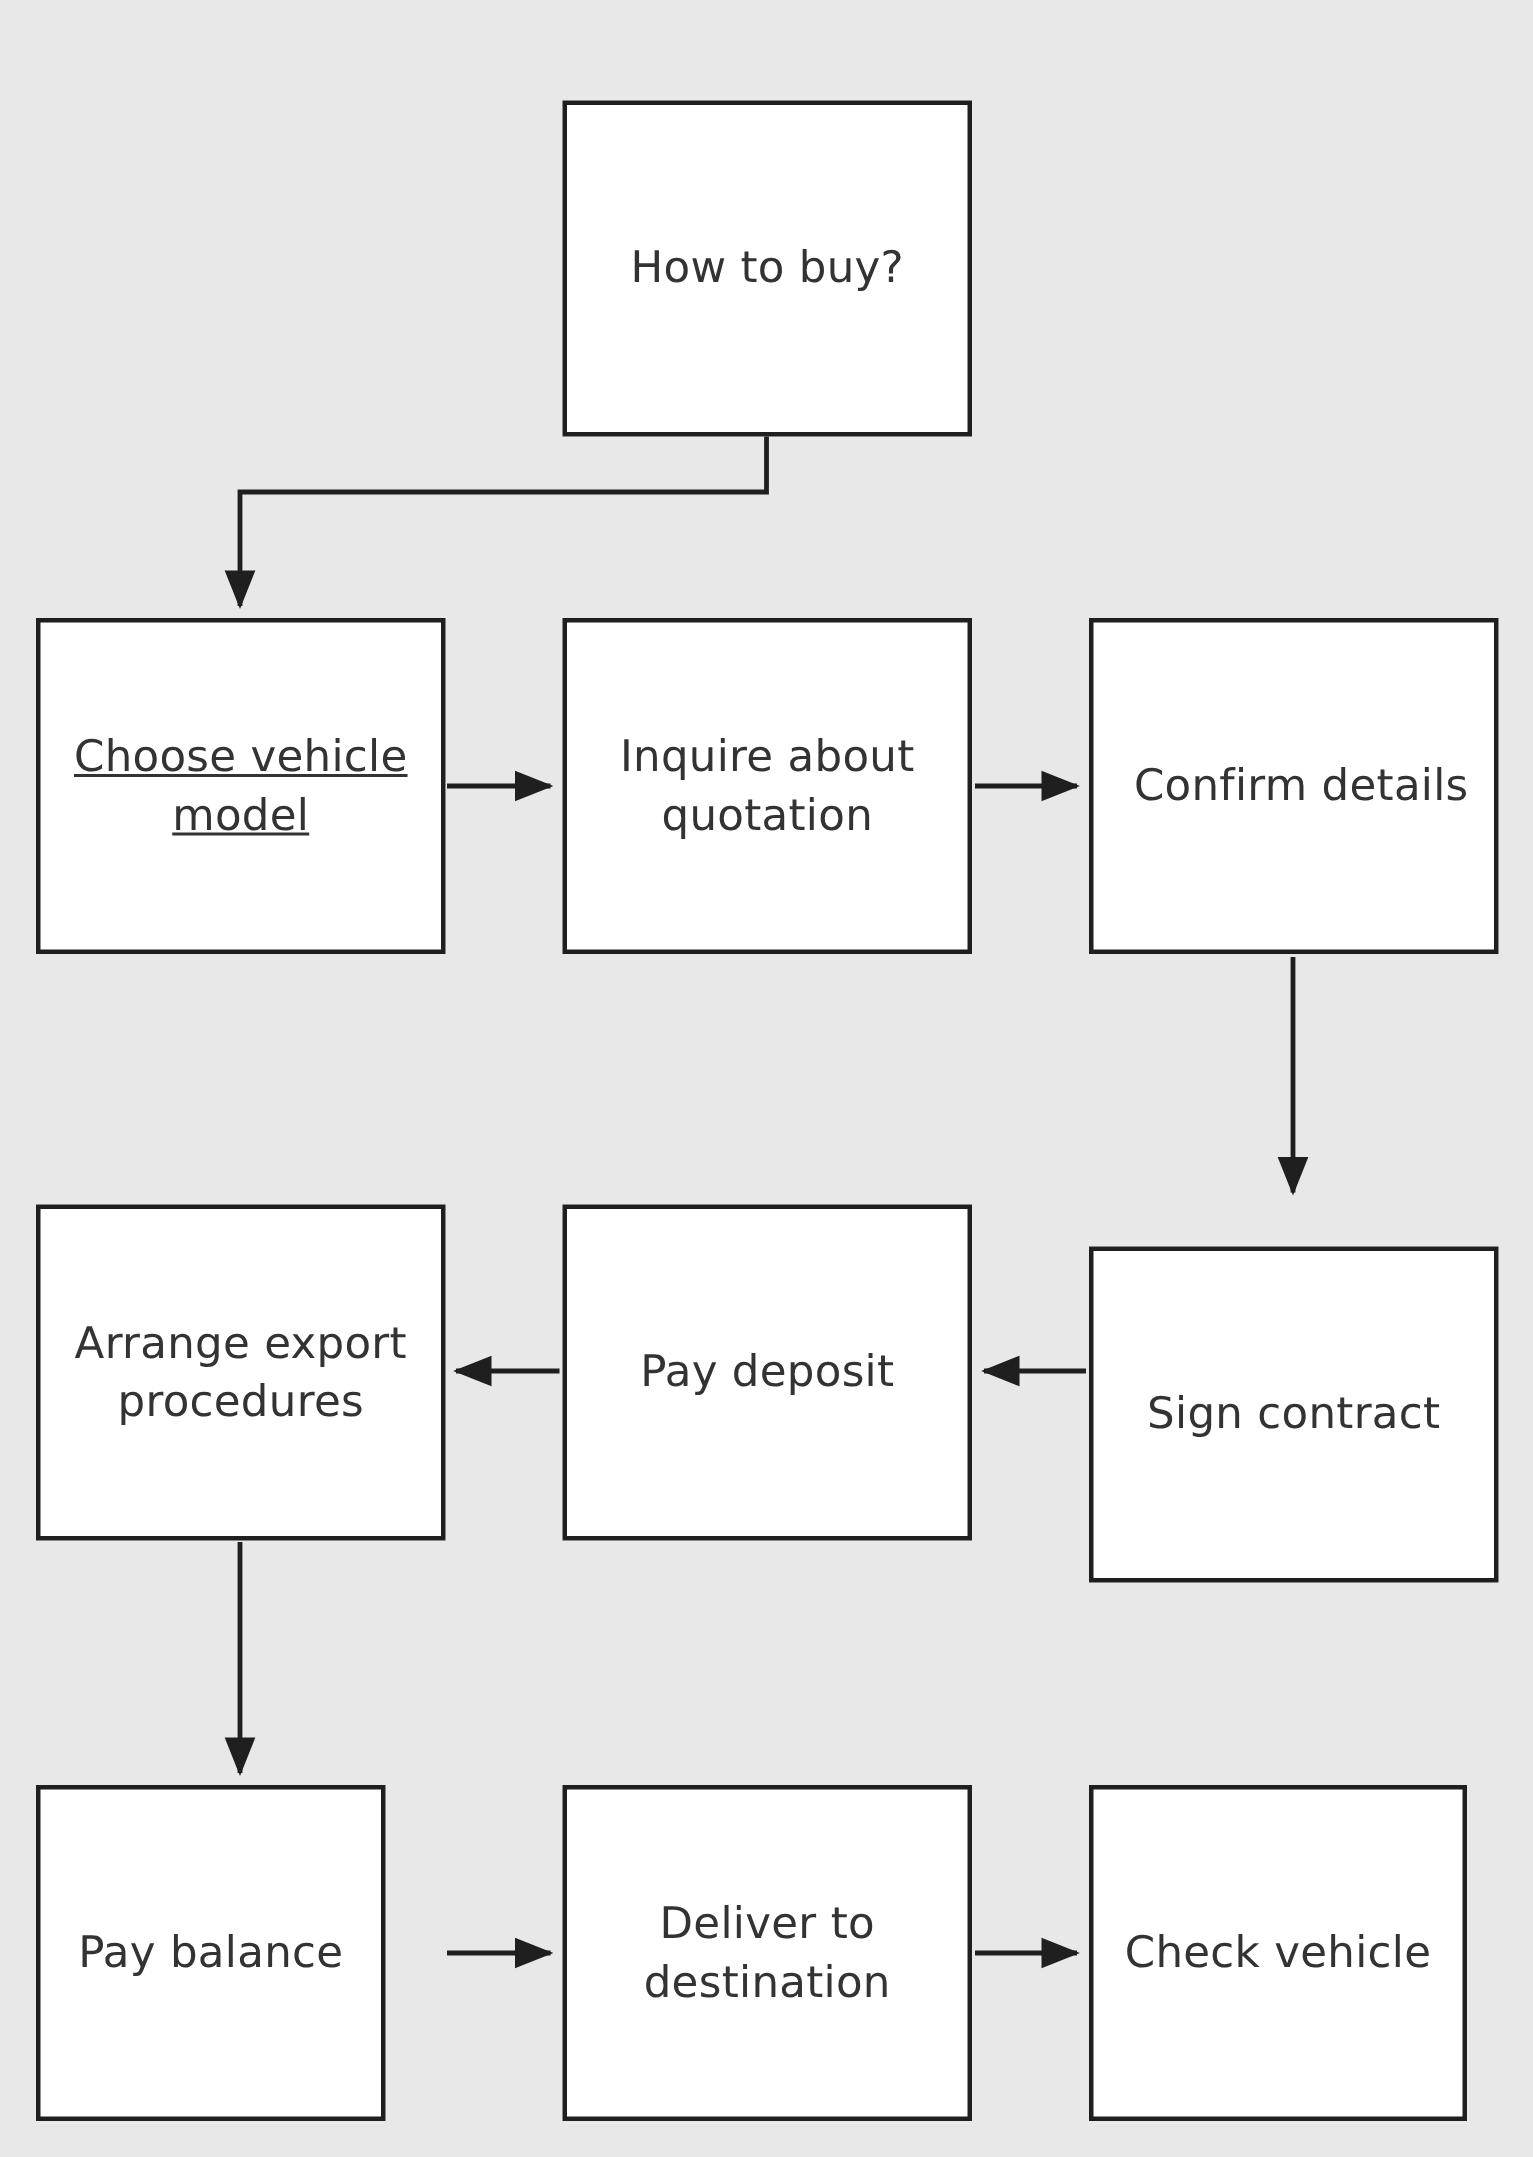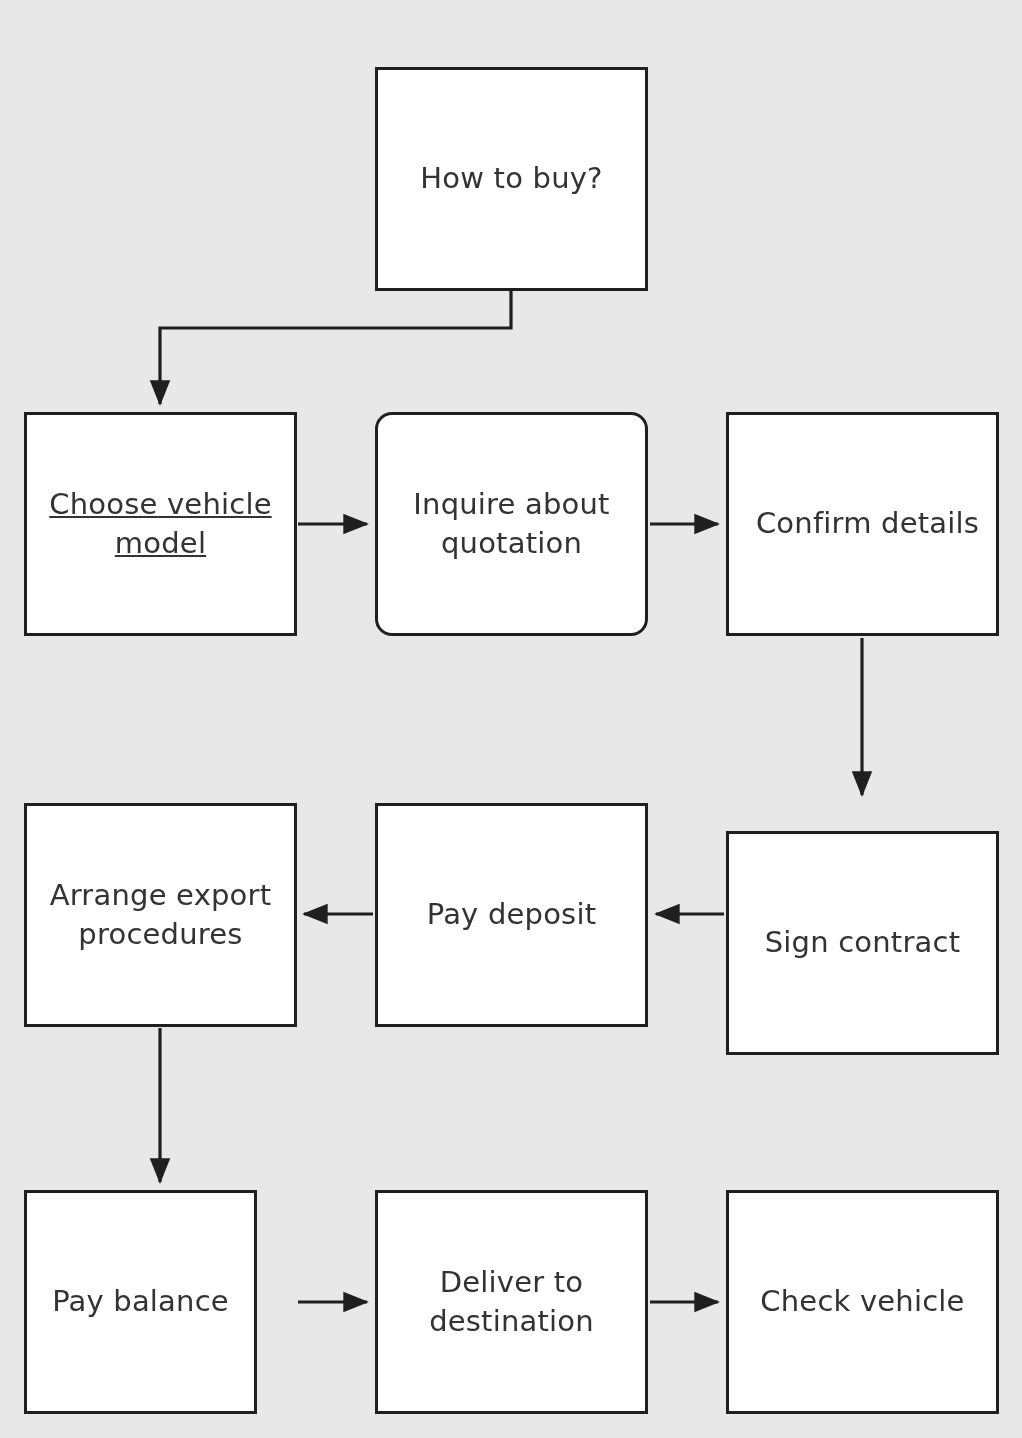--- a/index.html
+++ b/index.html
@@ -81,21 +81,21 @@
 
   <div class="node" style="left:375px; top:25px; width:273px; height:224px;margin-top:42px;">
     <span class="node-label">How to buy?</span>
   </div>
 
   <div class="node" style="left:24px; top:412px; width:273px; height:224px;text-decoration:underline;">
     <span class="node-label">Choose vehicle
 model</span>
   </div>
 
-  <div class="node" style="left:375px; top:412px; width:273px; height:224px;border-radius:17px;">
+  <div class="node" style="left:375px; top:412px; width:273px; height:224px;">
     <span class="node-label">Inquire about
 quotation</span>
   </div>
 
   <div class="node" style="left:726px; top:412px; width:273px; height:224px;padding-left:20px;">
     <span class="node-label">Confirm details</span>
   </div>
 
   <div class="node" style="left:375px; top:803px; width:273px; height:224px;">
     <span class="node-label">Pay deposit</span>
@@ -112,17 +112,17 @@
 
   <div class="node" style="left:24px; top:1190px; width:233px; height:224px;">
     <span class="node-label">Pay balance</span>
   </div>
 
   <div class="node" style="left:375px; top:1190px; width:273px; height:224px;">
     <span class="node-label">Deliver to
 destination</span>
   </div>
 
-  <div class="node" style="left:726px; top:1190px; width:273px; height:224px;">
+  <div class="node" style="left:726px; top:1190px; width:252px; height:224px;">
     <span class="node-label">Check vehicle</span>
   </div>
 
 </div>
 
 </body></html>

